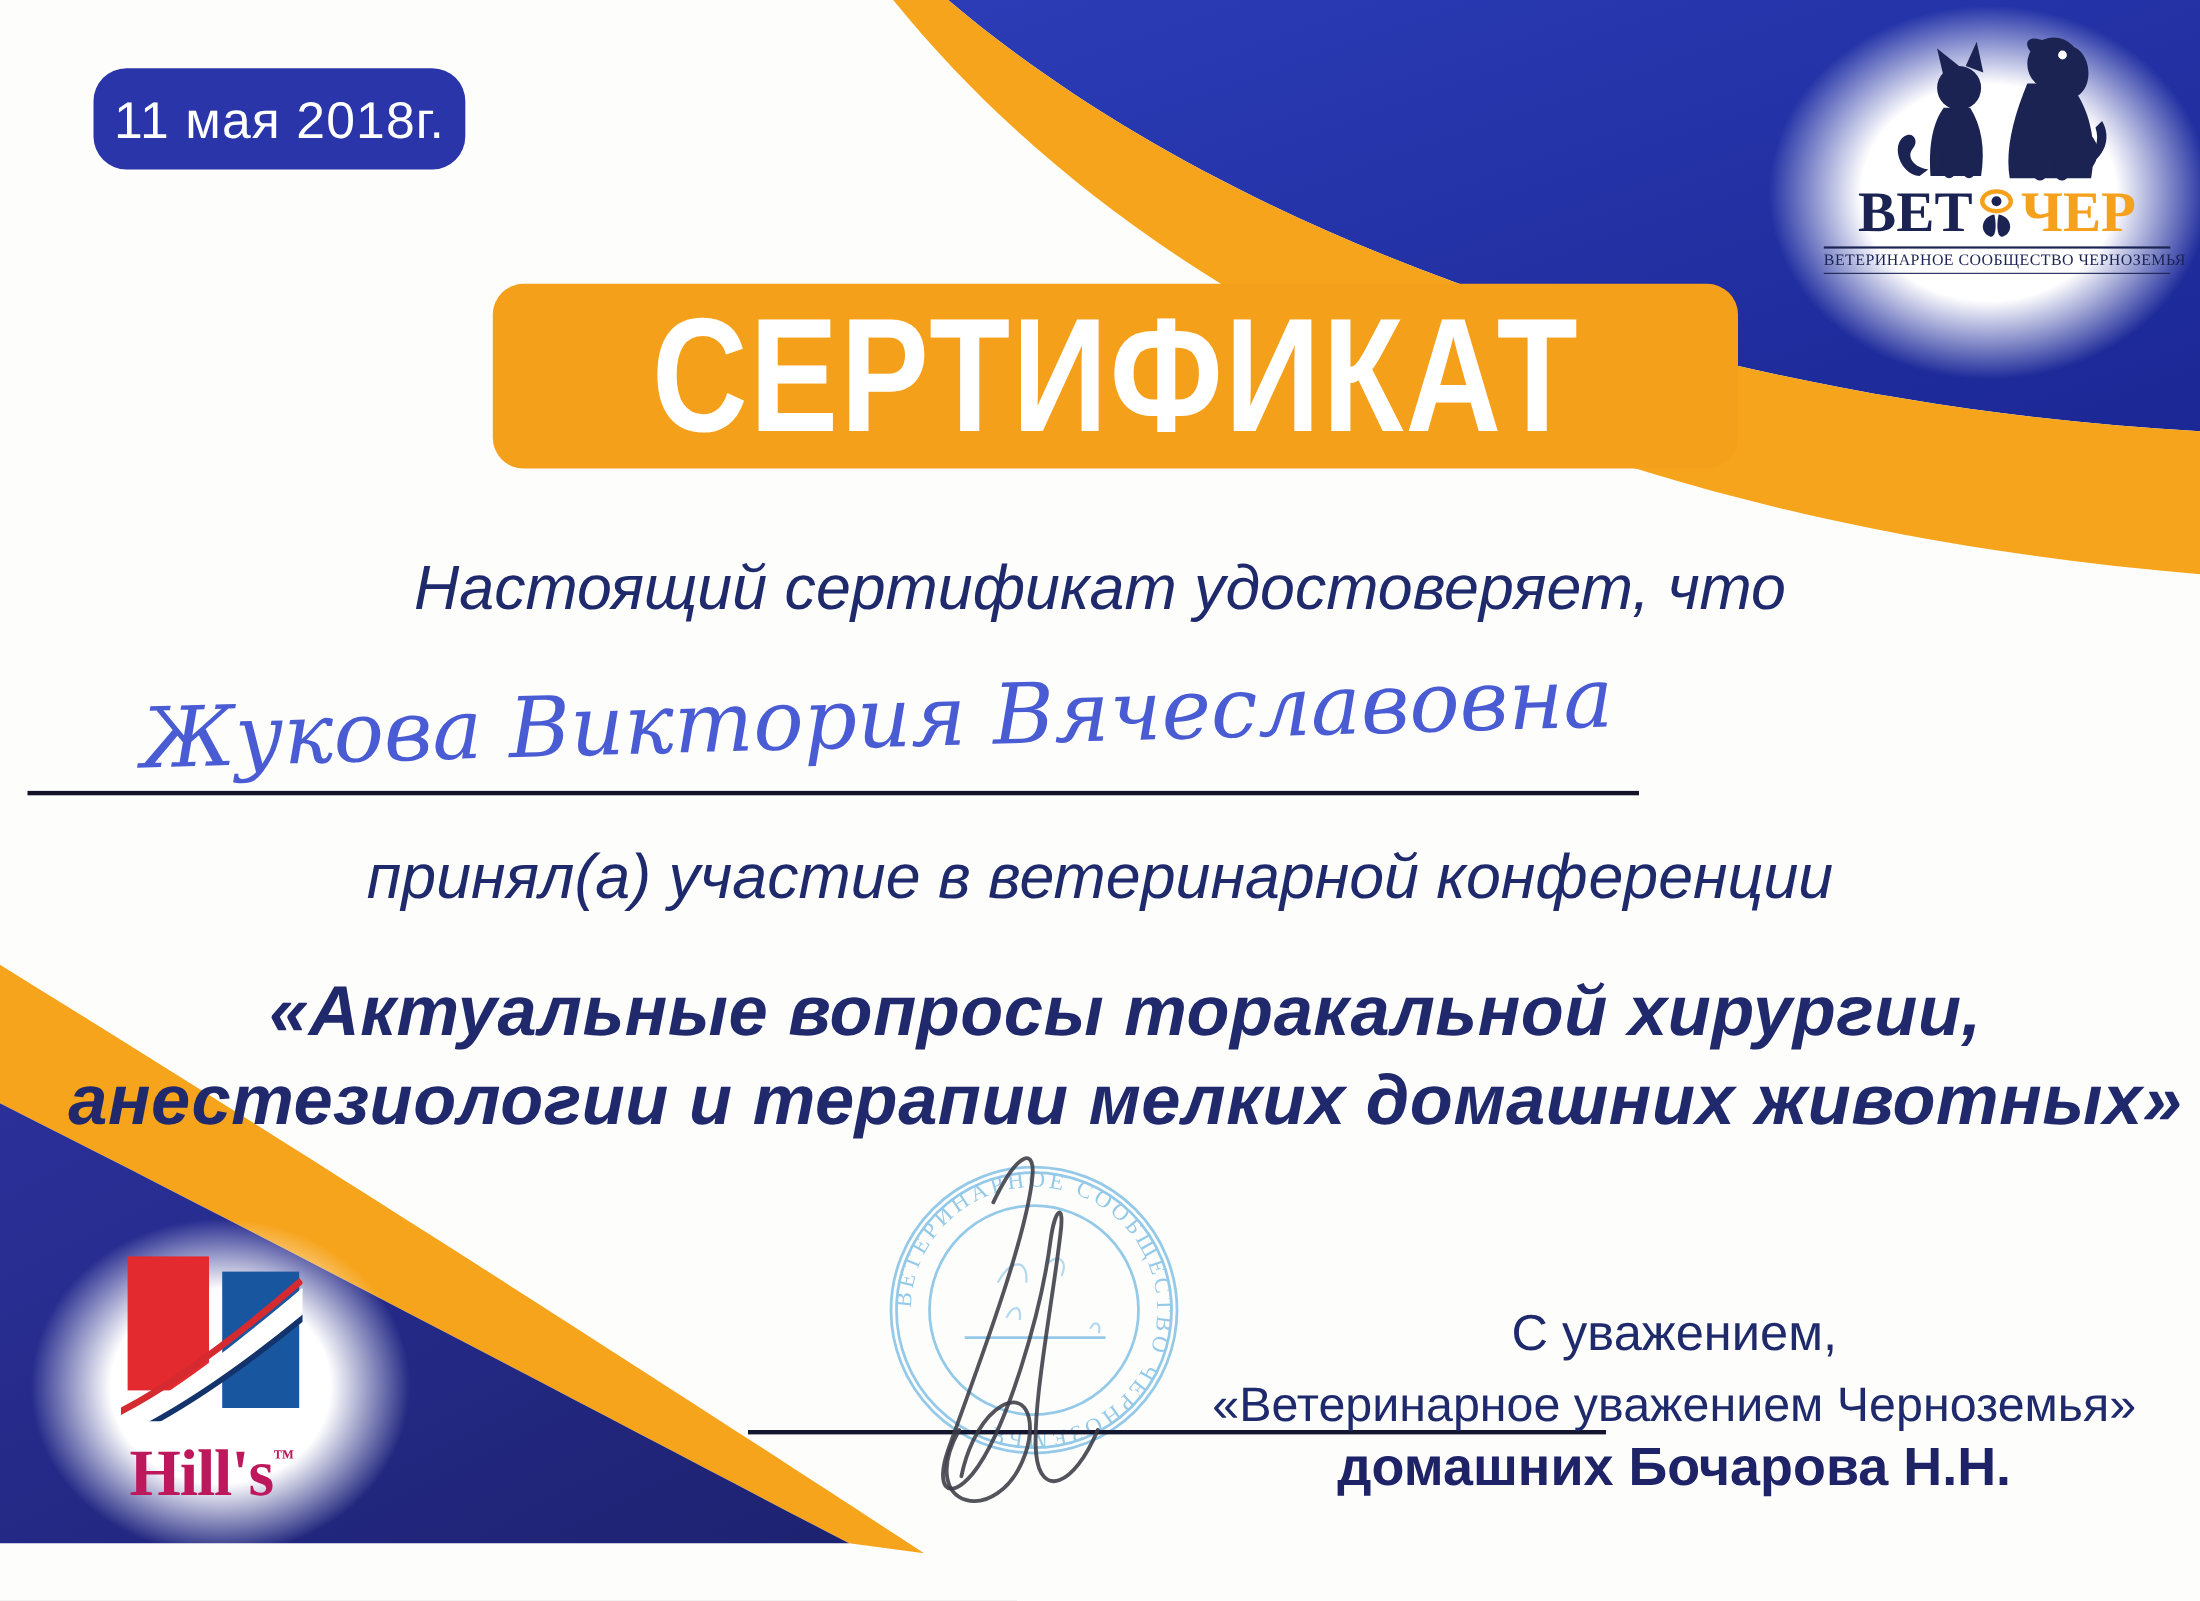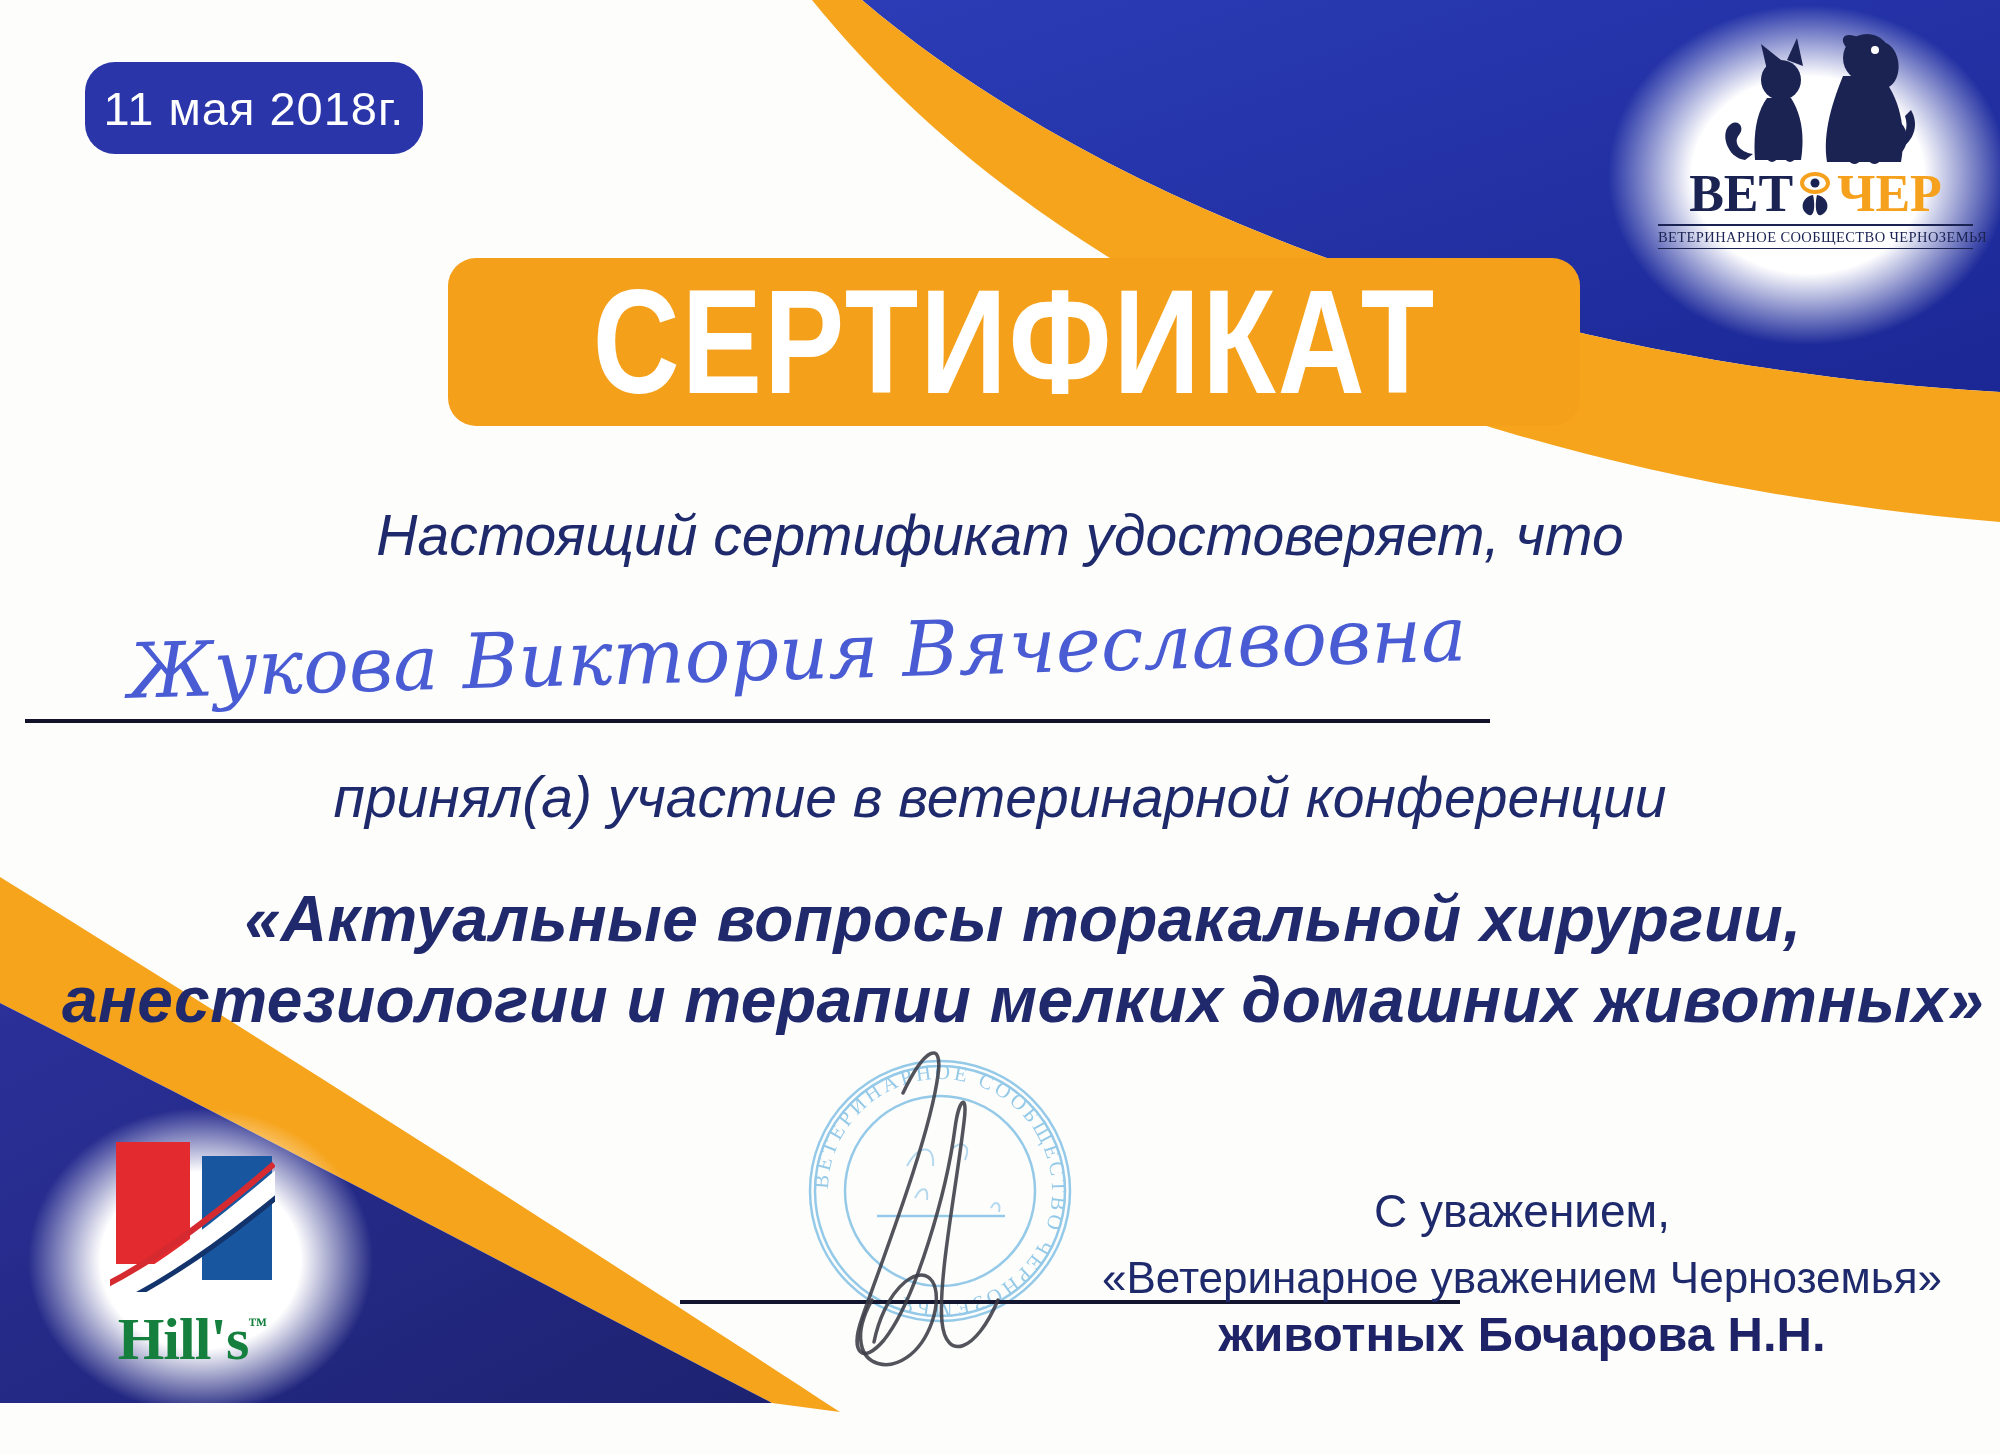--- a/index.html
+++ b/index.html
@@ -57,21 +57,21 @@
   }
   .vetcher .w-left{color:#1b2353;}
   .vetcher .w-right{color:#f5a11e;}
   .vetcher .caption{
     margin-top:4px;padding:3px 0 2px 0;border-top:2px solid #1b2353;border-bottom:1px solid #1b2353;
     font-family:"Liberation Serif",serif;font-size:14.5px;letter-spacing:.4px;color:#1b2353;white-space:nowrap;
   }
   
   .hills{left:75px;top:1142px;width:235px;z-index:2;text-align:center;}
   .hills .brand{
-    font-family:"Liberation Serif",serif;font-weight:700;font-size:60px;line-height:58px;color:#15803d;
+    font-family:"Liberation Serif",serif;font-weight:700;font-size:60px;line-height:58px;color:#be185d;
     letter-spacing:-1px;
   }
   .hills .tm{font-size:19px;vertical-align:28px;letter-spacing:0;}
 
   
   svg.stamp{position:absolute;left:795px;top:1048px;width:290px;height:290px;z-index:1;opacity:.62;}
   .stamp-ring{fill:none;stroke:#55abdd;stroke-width:2.5px;}
   .stamp-text{fill:#55abdd;font-family:"Liberation Serif",serif;font-size:21px;letter-spacing:3.2px;}
   .stamp-line{stroke:#55abdd;stroke-width:2.5px;}
   .stamp-faint{fill:none;stroke:#55abdd;stroke-width:2px;opacity:.7;}
@@ -176,21 +176,21 @@
   <svg class="signature" viewBox="0 0 260 380">
     <path class="sig-path" d="M113,73 C135,27 153,20 148,55 C140,115 98,225 72,298 C60,332 72,346 94,320 C126,280 157,170 165,108 C169,78 178,72 174,102 C166,170 148,260 152,302 C156,342 186,332 208,280"></path>
     <path class="sig-path" d="M82,280 C42,352 118,370 142,302 C154,267 140,242 115,262 C98,276 88,302 84,322"></path>
   </svg>
 
   <div class="abs sign-line"></div>
 
   <div class="abs closing">
     <div class="regards">С уважением,</div>
     <div class="org">«Ветеринарное уважением Черноземья»</div>
-    <div class="president">животных Бочарова Н.Н.</div>
+    <div class="president">домашних Бочарова Н.Н.</div>
   </div>
 
   <div class="abs hills">
     <svg width="165" height="150" viewBox="0 0 165 150">
       <rect x="6" y="0" width="74" height="122" fill="#e32a2e"></rect>
       <rect x="92" y="14" width="70" height="124" fill="#1857a0"></rect>
       <path d="M-6,152 C42,128 100,84 168,26 L168,52 C106,106 46,140 -6,166 Z" fill="#ffffff"></path>
       <path d="M-6,144 C44,119 102,76 164,22" fill="none" stroke="#d42a30" stroke-width="6"></path>
       <path d="M0,166 C54,141 112,100 168,54" fill="none" stroke="#12336b" stroke-width="5"></path>
     </svg>

